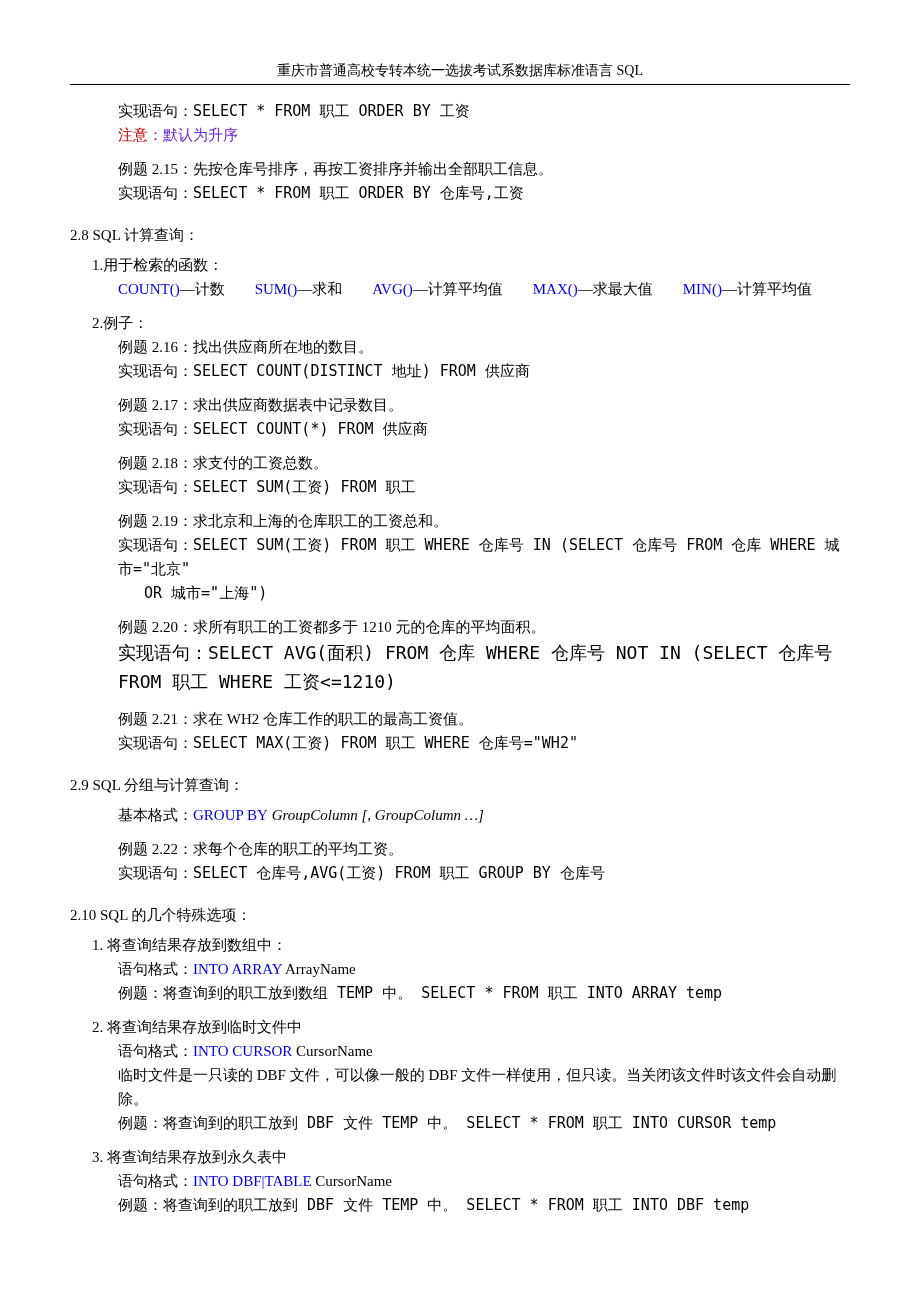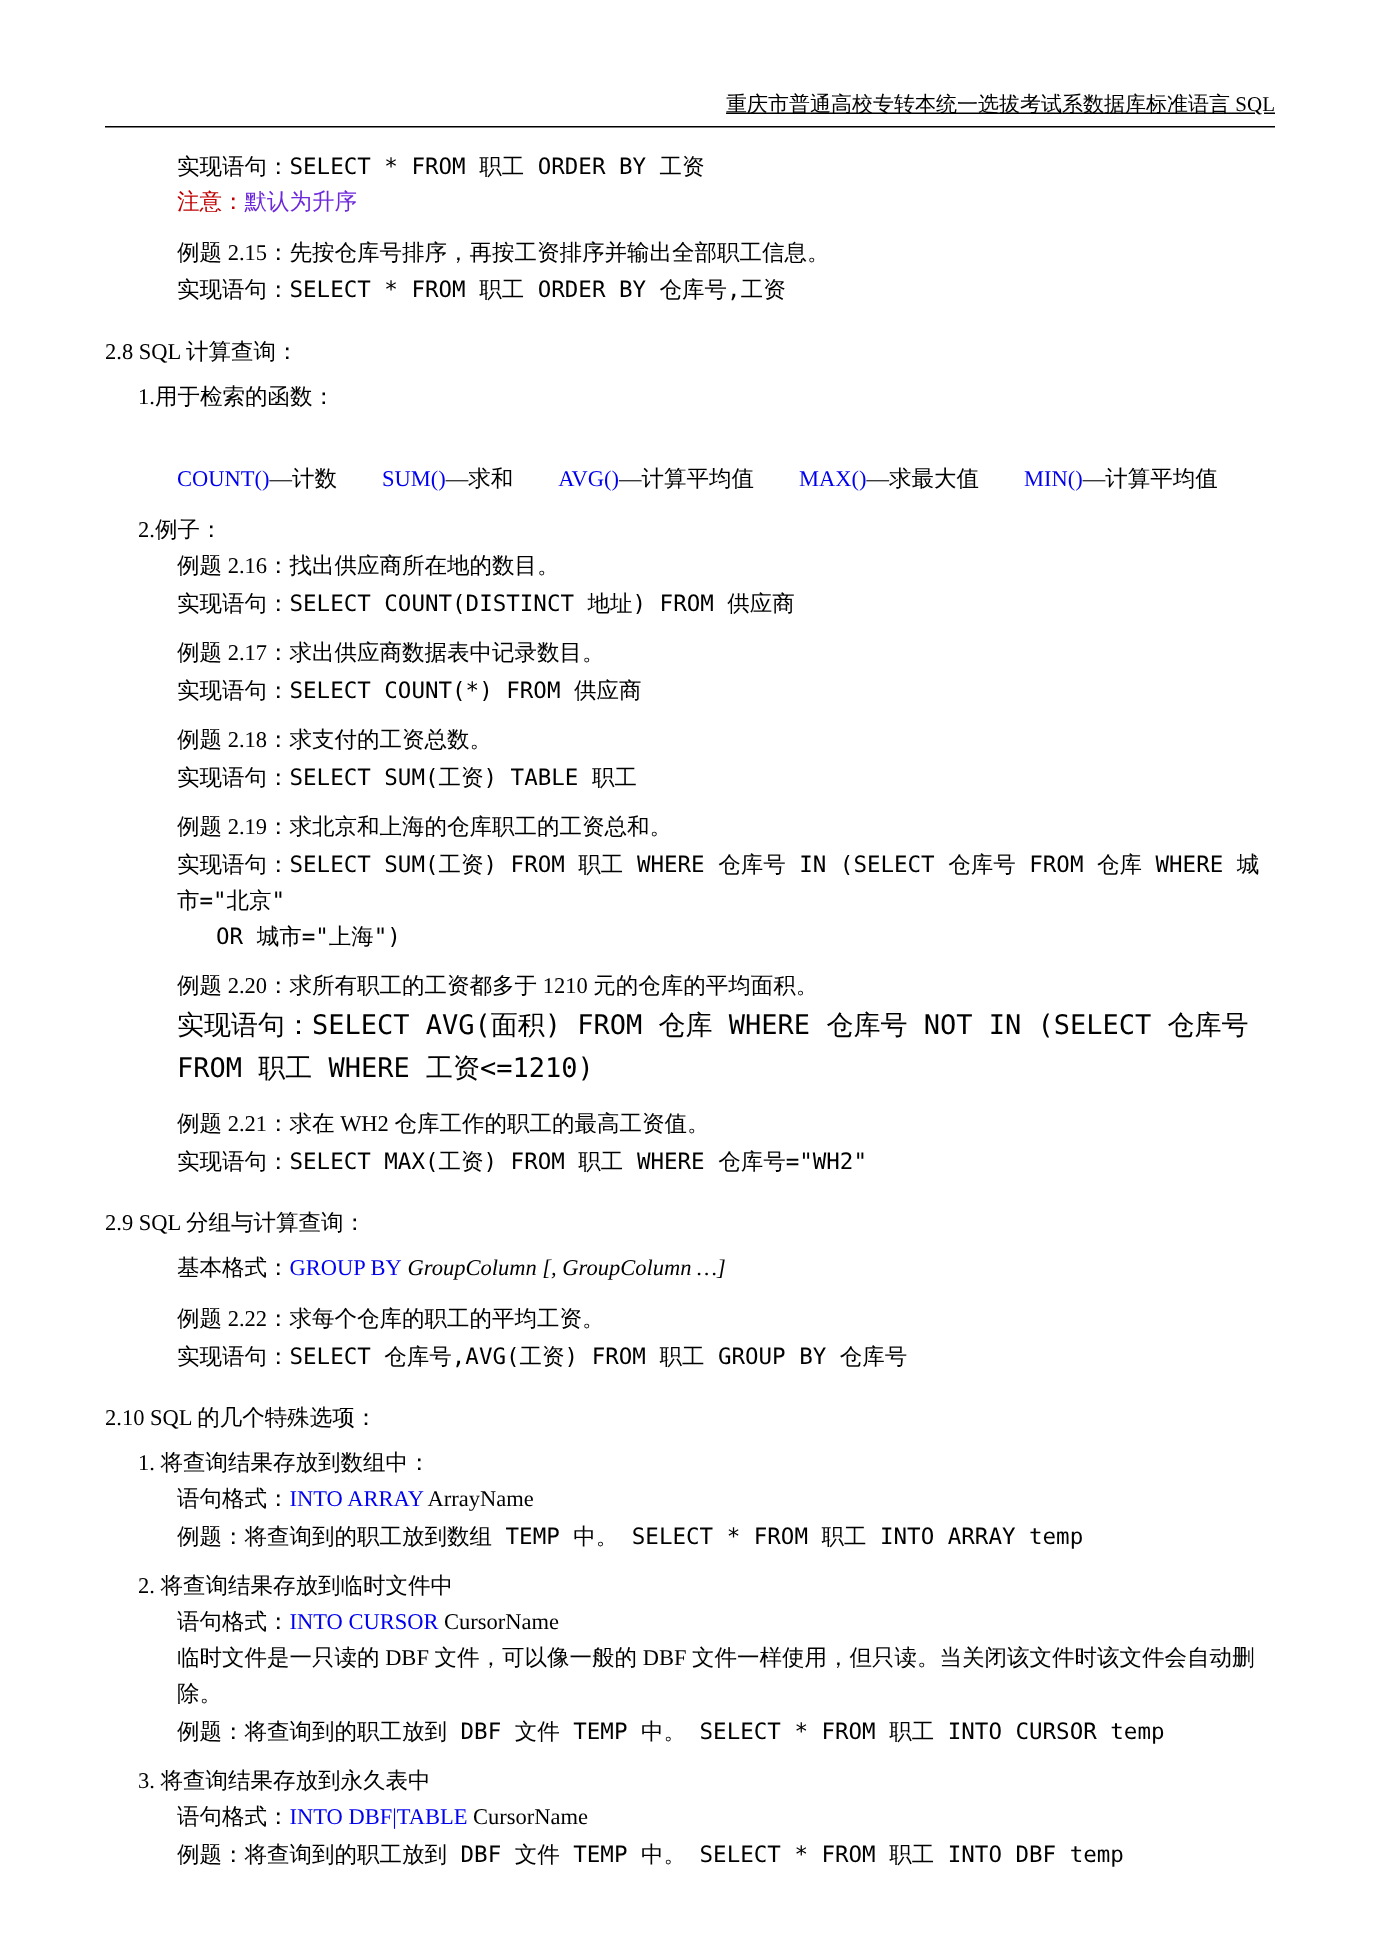--- a/index.html
+++ b/index.html
@@ -11,40 +11,38 @@
     line-height: 1.6;
     color: #000;
   }
   .page {
     width: 920px;
     box-sizing: border-box;
     padding: 60px 70px 80px 70px;
   }
   .hdr {
     display: flex;
-    justify-content: flex-end;
+    justify-content: center;
     font-size: 14px;
     border-bottom: 1px solid #000;
     padding-bottom: 2px;
     margin-bottom: 14px;
-    text-decoration: underline;
   }
   .indent1 { margin-left: 48px; }
   .indent0 { margin-left: 22px; }
   .indent2 { margin-left: 74px; }
   .warn { color: #c00000; }
   .note { color: #6d28d9; }
   .sec-title { font-weight: normal; margin: 18px 0 6px 0; }
   .kw { color: #0000ee; }
   .funcs {
     display: flex;
     gap: 30px;
     margin-left: 48px;
     flex-wrap: wrap;
-    margin-top: 31px;
   }
   .func { white-space: nowrap; }
   .mono { font-family: "SimSun", monospace; }
   .gap { height: 10px; }
   .italic { font-style: italic; }
 </style>
 </head>
 <body>
 
 <div class="page">
@@ -74,21 +72,21 @@
 
   <div class="gap"></div>
   <div class="indent0">2.例子：</div>
   <div class="indent1">例题 2.16：找出供应商所在地的数目。</div>
   <div class="indent1 mono">实现语句：SELECT COUNT(DISTINCT 地址) FROM 供应商</div>
   <div class="gap"></div>
   <div class="indent1">例题 2.17：求出供应商数据表中记录数目。</div>
   <div class="indent1 mono">实现语句：SELECT COUNT(*) FROM 供应商</div>
   <div class="gap"></div>
   <div class="indent1">例题 2.18：求支付的工资总数。</div>
-  <div class="indent1 mono">实现语句：SELECT SUM(工资) TABLE 职工</div>
+  <div class="indent1 mono">实现语句：SELECT SUM(工资) FROM 职工</div>
   <div class="gap"></div>
   <div class="indent1">例题 2.19：求北京和上海的仓库职工的工资总和。</div>
   <div class="indent1 mono">实现语句：SELECT SUM(工资) FROM 职工 WHERE 仓库号 IN (SELECT 仓库号 FROM 仓库 WHERE 城市="北京"</div>
   <div class="indent2 mono">OR 城市="上海")</div>
   <div class="gap"></div>
   <div class="indent1">例题 2.20：求所有职工的工资都多于 1210 元的仓库的平均面积。</div>
   <div class="indent1 mono" style="font-size:18px">实现语句：SELECT AVG(面积) FROM 仓库 WHERE 仓库号 NOT IN (SELECT 仓库号 FROM 职工 WHERE 工资&lt;=1210)</div>
   <div class="gap"></div>
   <div class="indent1">例题 2.21：求在 WH2 仓库工作的职工的最高工资值。</div>
   <div class="indent1 mono">实现语句：SELECT MAX(工资) FROM 职工 WHERE 仓库号="WH2"</div>

